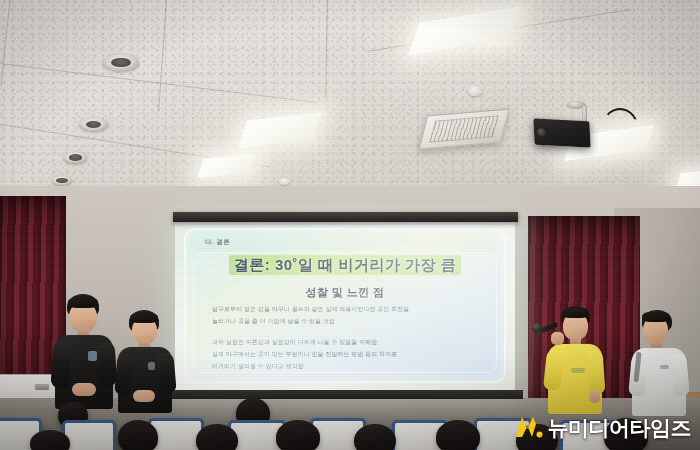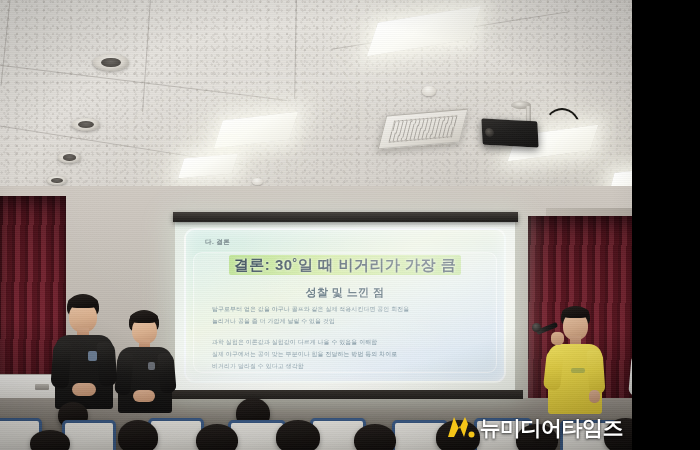--- a/index.html
+++ b/index.html
@@ -2,21 +2,21 @@
 <html><head>
 <meta charset="utf-8">
 <style>
   html, body {
     margin: 0;
     padding: 0;
     background: #000;
   }
   #scene {
     position: relative;
-    width: 632px;
+    width: 700px;
     height: 450px;
     overflow: hidden;
     font-family: "Liberation Sans", sans-serif;
     background: #6e6a66;
   }
 
   
   .ceiling {
     position: absolute;
     left: -6%;

